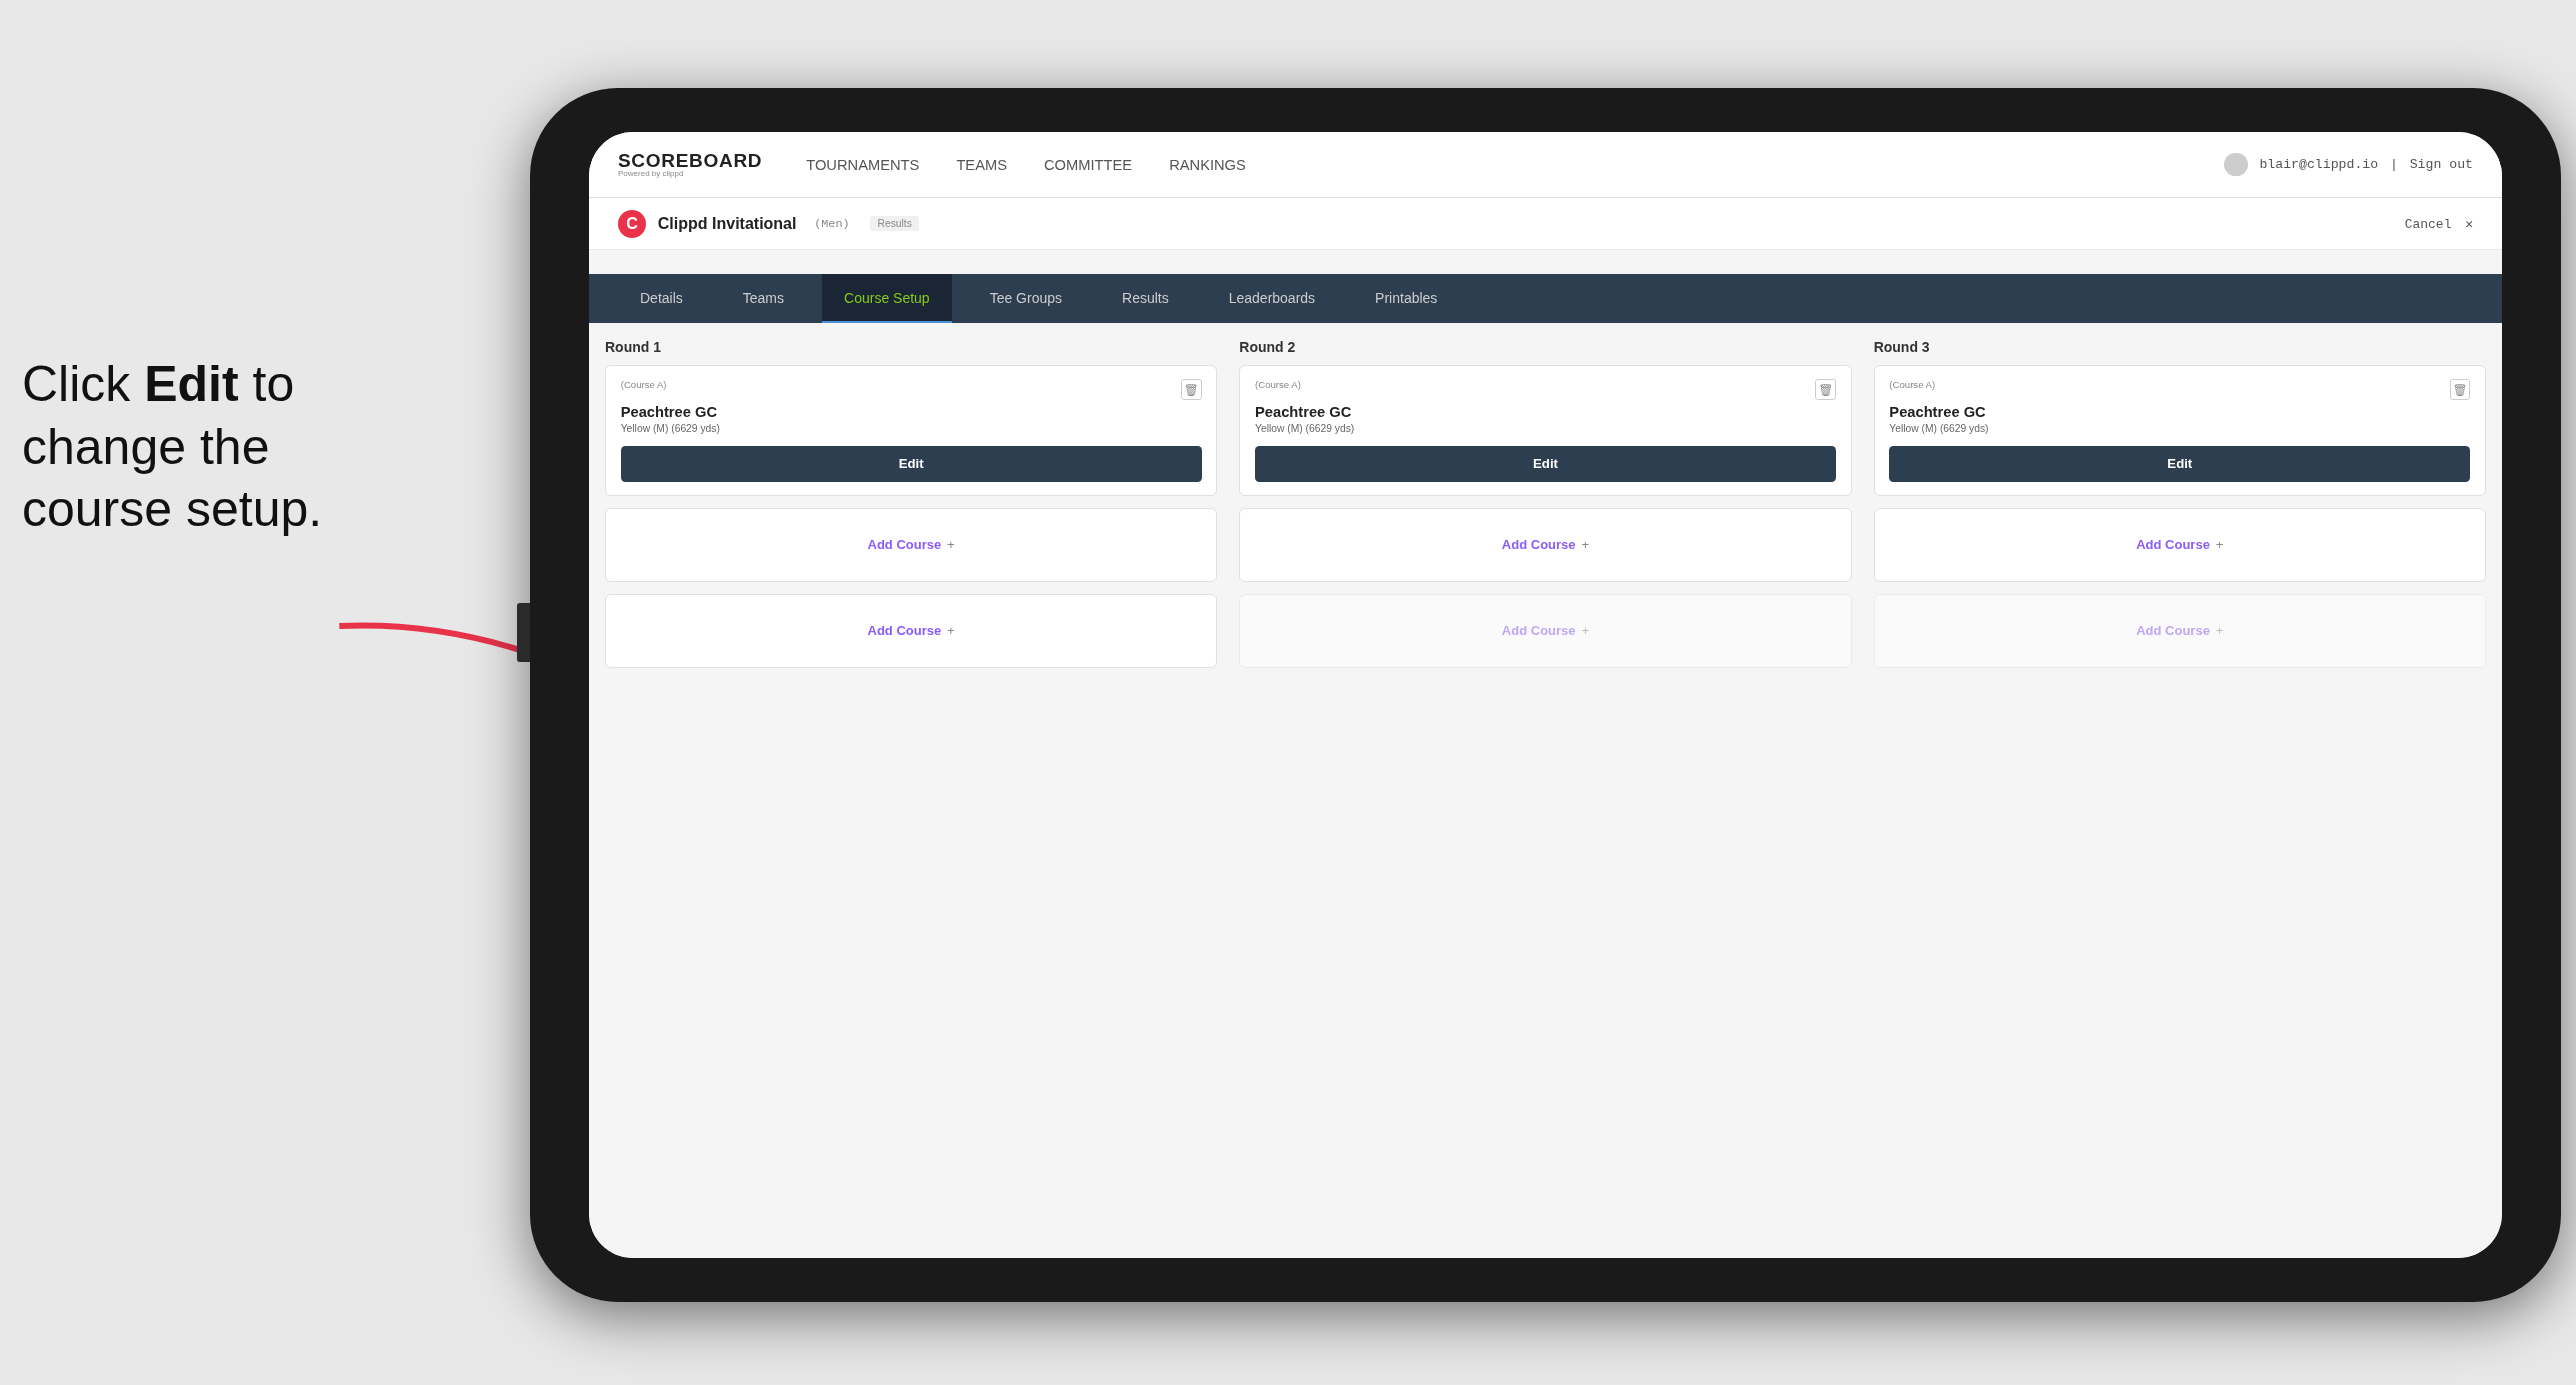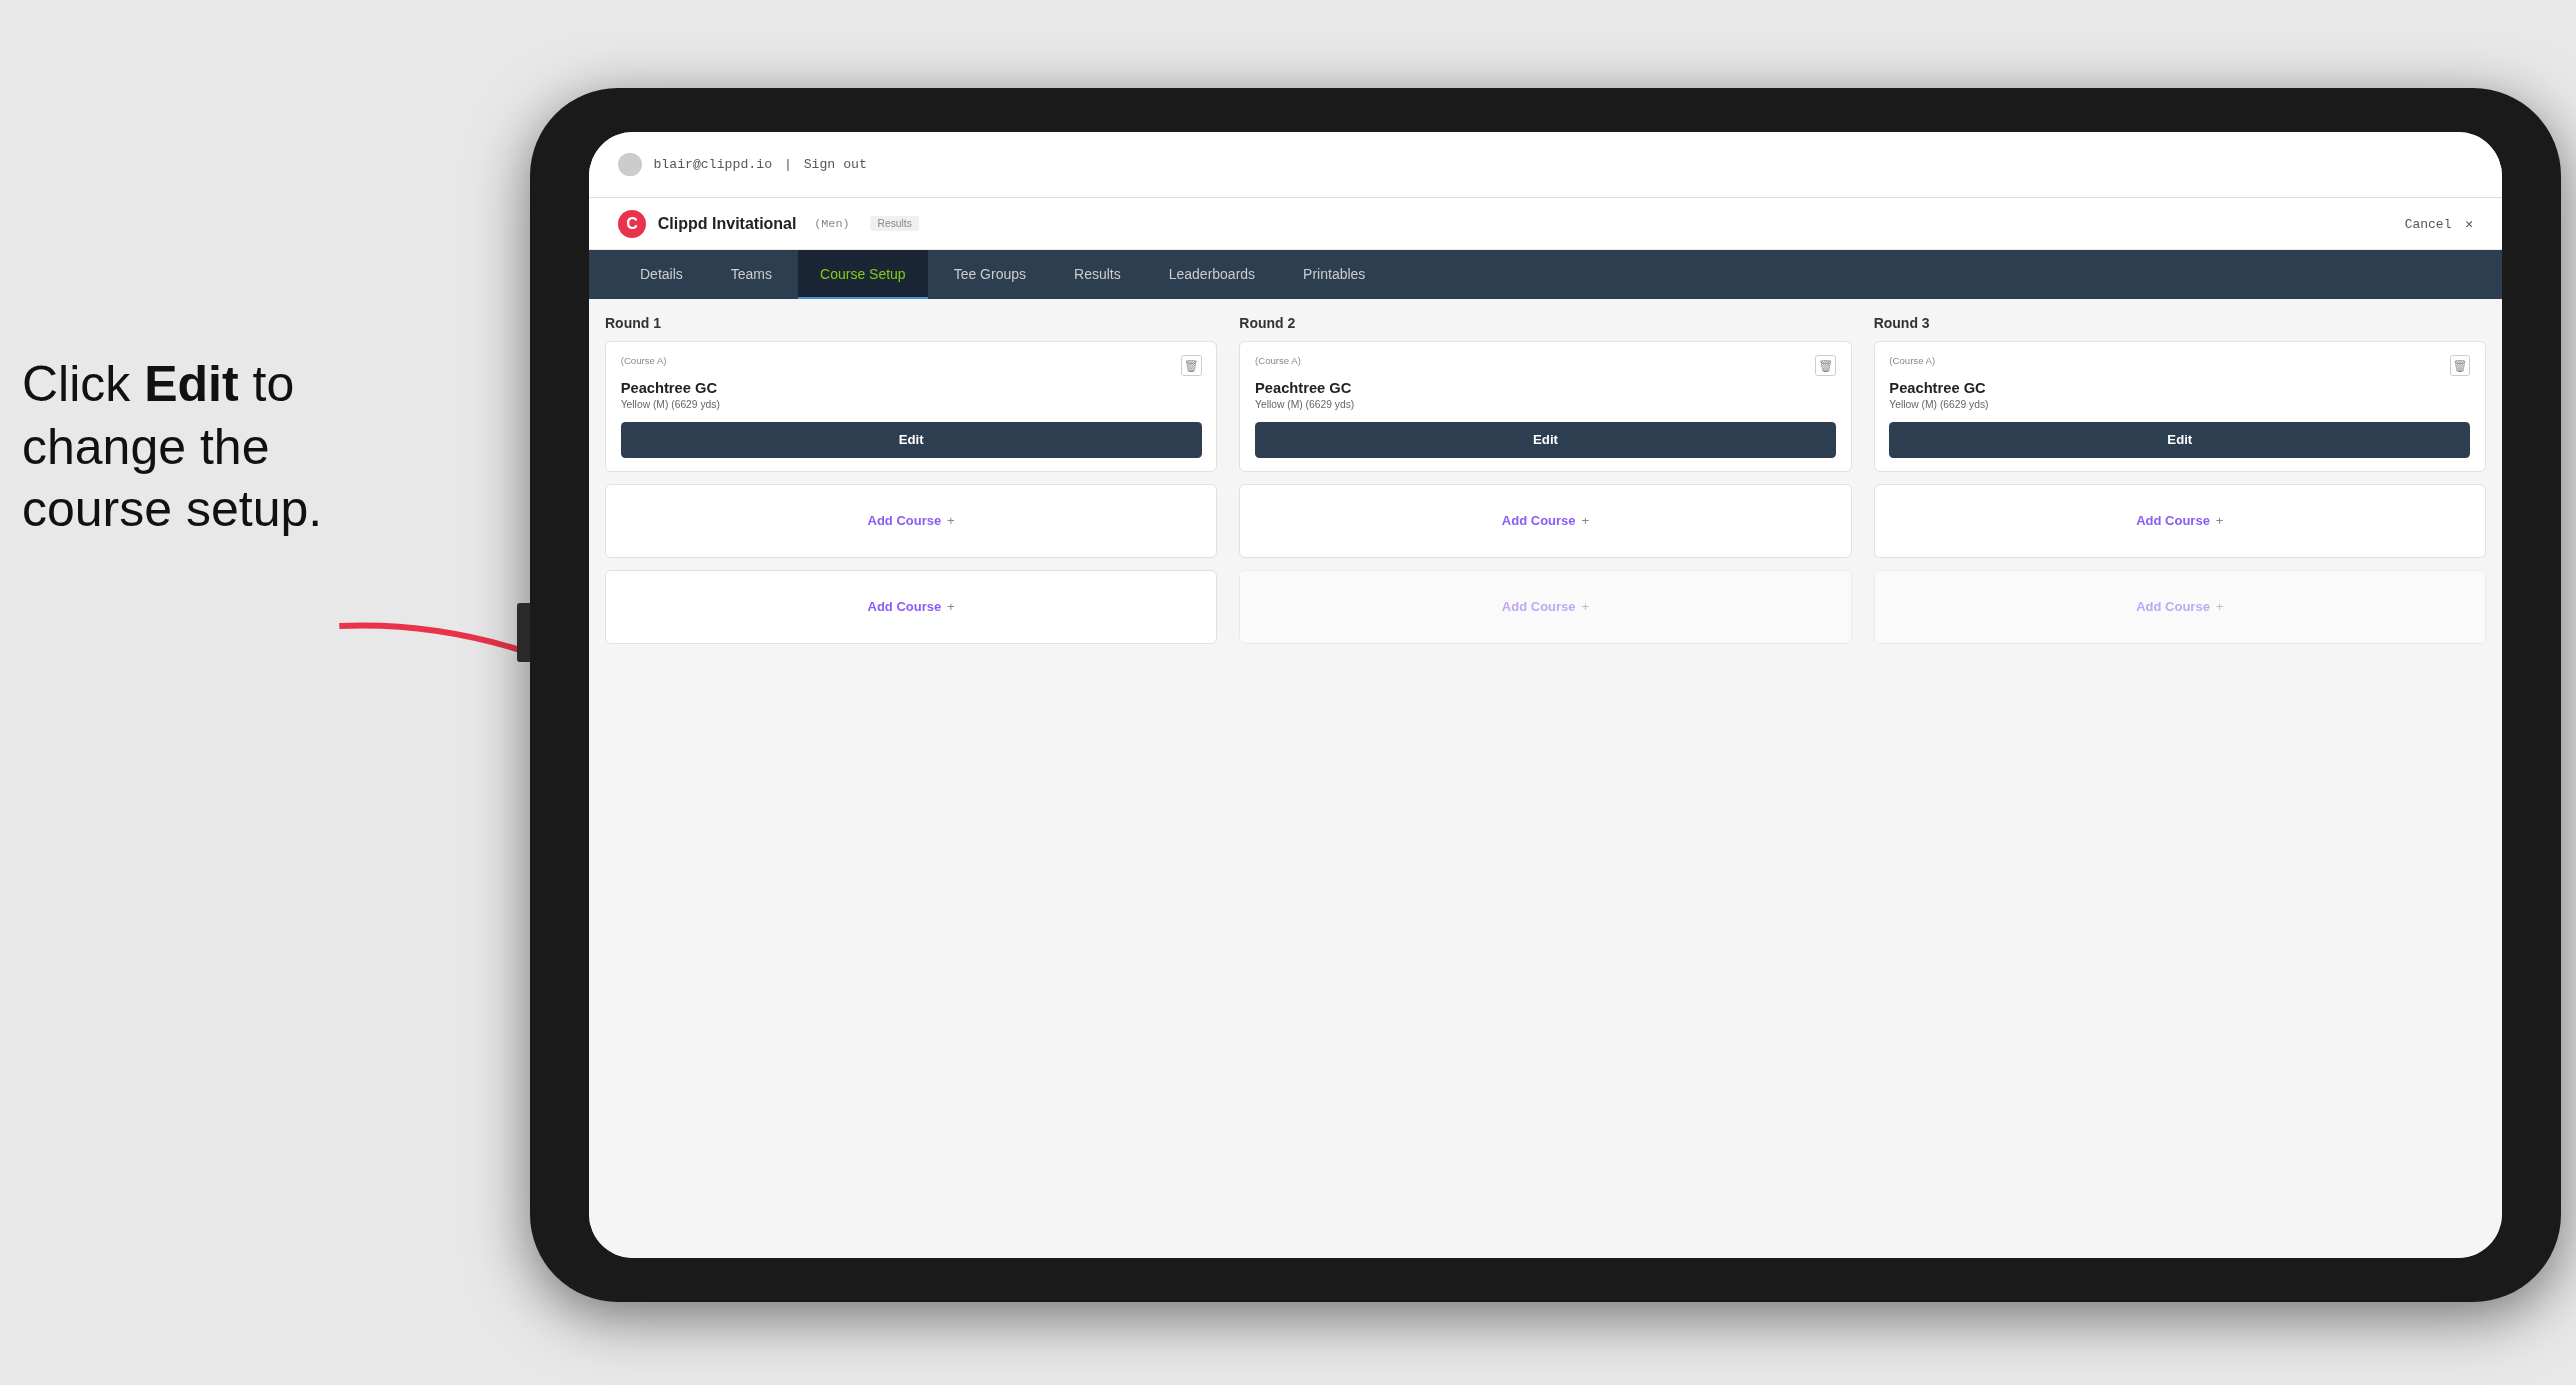--- a/index.html
+++ b/index.html
@@ -189,24 +189,25 @@
       color: #555;
       cursor: pointer;
       font-family: Liberation Mono, monospace;
     }
 
     
     .tabs-bar {
       background: #2c3e50;
       padding: 0 29px;
       display: flex;
-      gap: 4px;
+      gap: 16px;
       flex-shrink: 0;
       height: 49px;
       align-items: stretch;
+      margin-top: 24px;
     }
     .tab-item {
       padding: 0 22px;
       display: flex;
       align-items: center;
       font-size: 14px;
       color: #ccc;
       cursor: pointer;
       border-bottom: 2.2px solid transparent;
     }
@@ -343,20 +344,32 @@
     <path d="M 80 30 Q 300 20 520 150" stroke="#e8334a" stroke-width="8" fill="none" marker-end="url(#arrowhead)"></path>
   </svg>
 </div>
 
 <div class="tablet-frame">
   <div class="tablet-side-btn"></div>
   <div class="tablet-screen">
     <div class="app">
 
       <div class="top-nav">
+        <div class="nav-left">
+          <div class="scoreboard-logo">
+            <span class="logo-main">SCOREBOARD</span>
+            <span class="logo-sub">Powered by clippd</span>
+          </div>
+          <div class="nav-links">
+            <a class="nav-link">TOURNAMENTS</a>
+            <a class="nav-link">TEAMS</a>
+            <a class="nav-link">COMMITTEE</a>
+            <a class="nav-link">RANKINGS</a>
+          </div>
+        </div>
         <div class="nav-right">
           <span class="nav-user-avatar"></span>
           <span>blair@clippd.io</span>
           <span>|</span>
           <a style="cursor:pointer;color:#555;text-decoration:none;font-size:13.2px;">Sign out</a>
         </div>
       </div>
 
       <div class="sub-header">
         <div class="sub-header-left">

